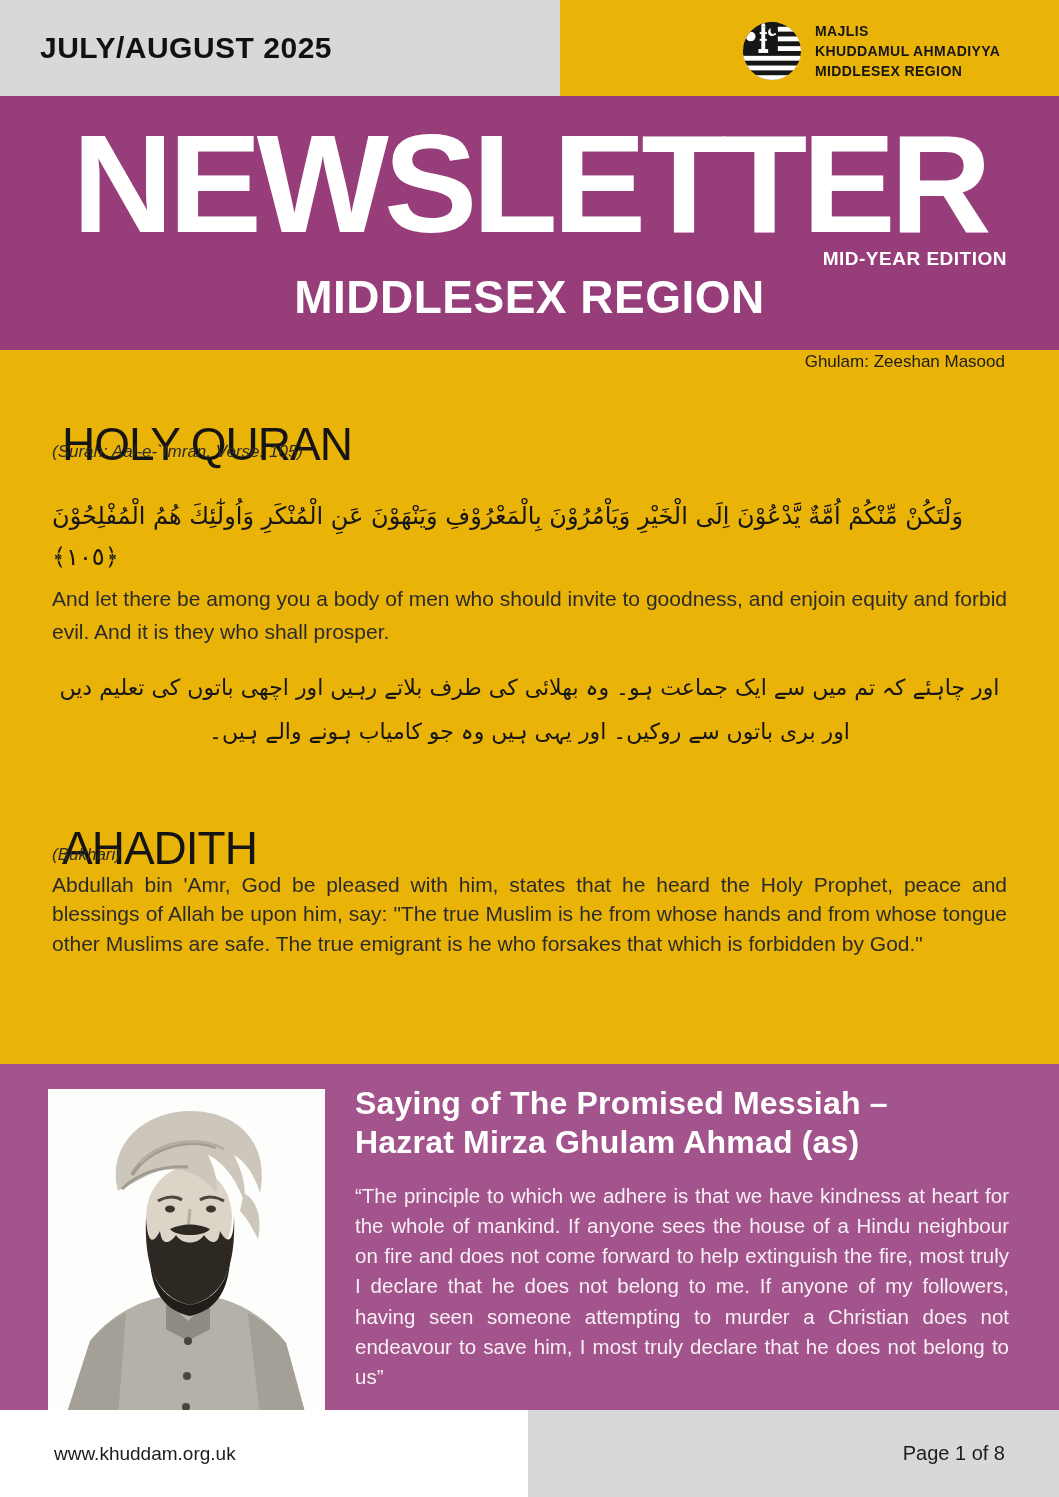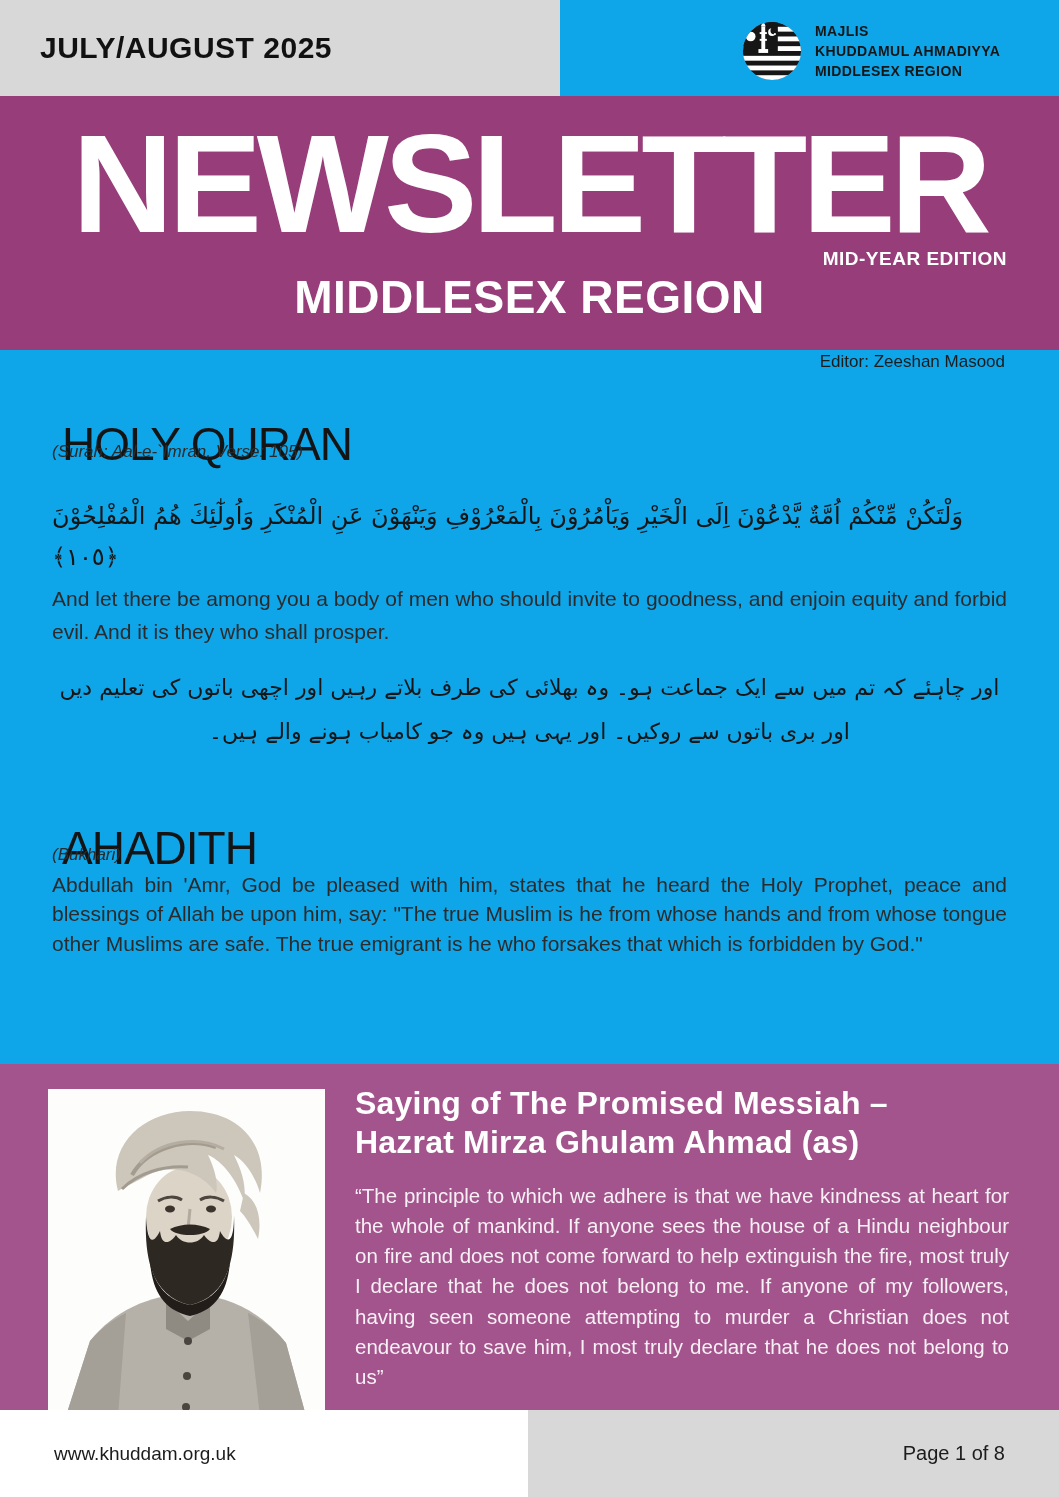--- a/index.html
+++ b/index.html
@@ -1,20 +1,20 @@
 <!DOCTYPE html>
 <html><head>
 <meta charset="utf-8">
 <style>
   html,body{margin:0;padding:0;background:#ffffff;}
   .page{
     position:relative;
     width:1059px;height:1497px;
     margin:0 auto;
-    background:#0ea5e9;
+    background:#eab308;
     overflow:hidden;
     font-family:"Liberation Sans",sans-serif;
     color:#1f1f1f;
   }
   
   .header-gray{
     position:absolute;left:0;top:0;width:560px;height:96px;
     background:#d8d8d8;
   }
   .issue-date{
@@ -174,21 +174,21 @@
       <span class="logo-line b">MIDDLESEX REGION</span>
     </div>
   </div>
 
   <div class="banner">
     <div class="banner-title">NEWSLETTER</div>
     <div class="banner-edition">MID-YEAR EDITION</div>
     <div class="banner-region">MIDDLESEX REGION</div>
   </div>
 
-  <div class="editor-line">Editor: Zeeshan Masood</div>
+  <div class="editor-line">Ghulam: Zeeshan Masood</div>
 
   <h1 class="h-section h-quran">HOLY QURAN</h1>
   <div class="ref ref-quran">(Surah: Aal-e-`Imran, Verse: 105)</div>
   <div class="arabic">وَلْتَكُنْ مِّنْكُمْ اُمَّةٌ يَّدْعُوْنَ اِلَى الْخَيْرِ وَيَاْمُرُوْنَ بِالْمَعْرُوْفِ وَيَنْهَوْنَ عَنِ الْمُنْكَرِ وَاُولٰٓئِكَ هُمُ الْمُفْلِحُوْنَ ﴿١٠٥﴾</div>
   <div class="translation">And let there be among you a body of men who should invite to goodness, and enjoin equity and forbid evil. And it is they who shall prosper.</div>
   <div class="urdu">اور چاہئے کہ تم میں سے ایک جماعت ہو۔ وہ بھلائی کی طرف بلاتے رہیں اور اچھی باتوں کی تعلیم دیں اور بری باتوں سے روکیں۔ اور یہی ہیں وہ جو کامیاب ہونے والے ہیں۔</div>
 
   <h1 class="h-section h-ahadith">AHADITH</h1>
   <div class="ref ref-ahadith">(Bukhari)</div>
   <div class="hadith-text">Abdullah bin 'Amr, God be pleased with him, states that he heard the Holy Prophet, peace and blessings of Allah be upon him, say: "The true Muslim is he from whose hands and from whose tongue other Muslims are safe. The true emigrant is he who forsakes that which is forbidden by God."</div>

